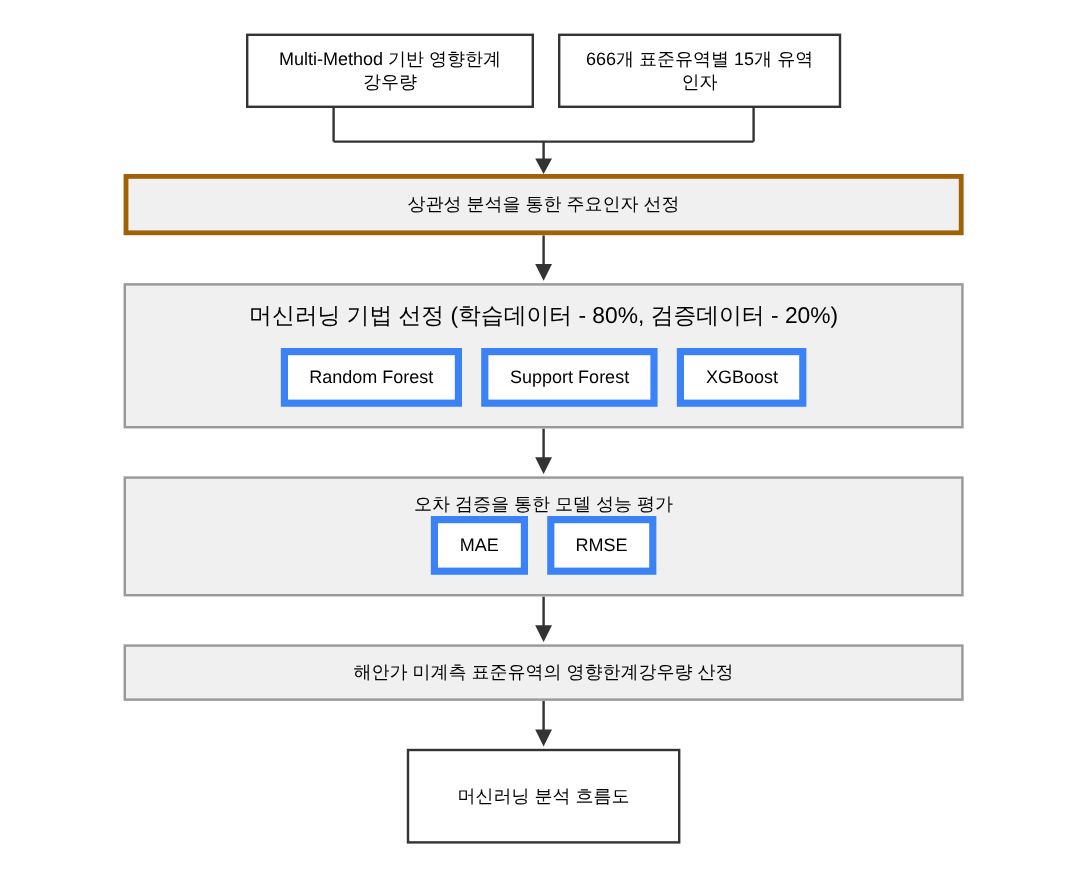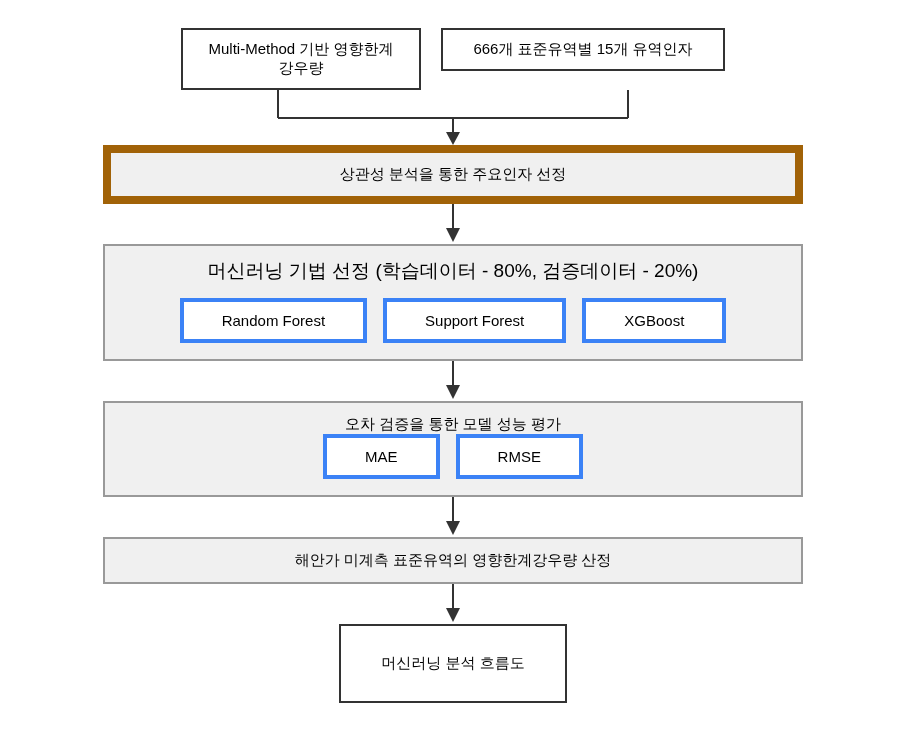--- a/index.html
+++ b/index.html
@@ -46,40 +46,40 @@
       display: flex;
       align-items: center;
       justify-content: center;
     }
 
     .box-top-left {
       width: 240px;
     }
 
     .box-top-right {
-      width: 284px;
+      width: 236px;
     }
 
     
     .arrow-down {
       display: flex;
       flex-direction: column;
       align-items: center;
       height: 40px;
       justify-content: center;
     }
 
     .arrow-down svg {
       width: 30px;
       height: 40px;
     }
 
     
     .box-wide {
-      border: 8px solid #a16207;
+      border: 4px solid #a16207;
       background: #f0f0f0;
       padding: 12px 28px;
       font-size: 15px;
       text-align: center;
       width: 100%;
     }
 
     
     .box-ml {
       border: 2px solid #999;
@@ -96,23 +96,23 @@
     }
 
     .inner-boxes-row {
       display: flex;
       flex-direction: row;
       gap: 16px;
       justify-content: center;
     }
 
     .inner-box {
-      border: 4px solid #3b82f6;
+      border: 6px solid #3b82f6;
       background: #fff;
-      padding: 10px 38px;
+      padding: 10px 18px;
       font-size: 15px;
       text-align: center;
     }
 
     
     .box-error {
       border: 2px solid #999;
       background: #f0f0f0;
       padding: 12px 20px 16px 20px;
       font-size: 15px;

